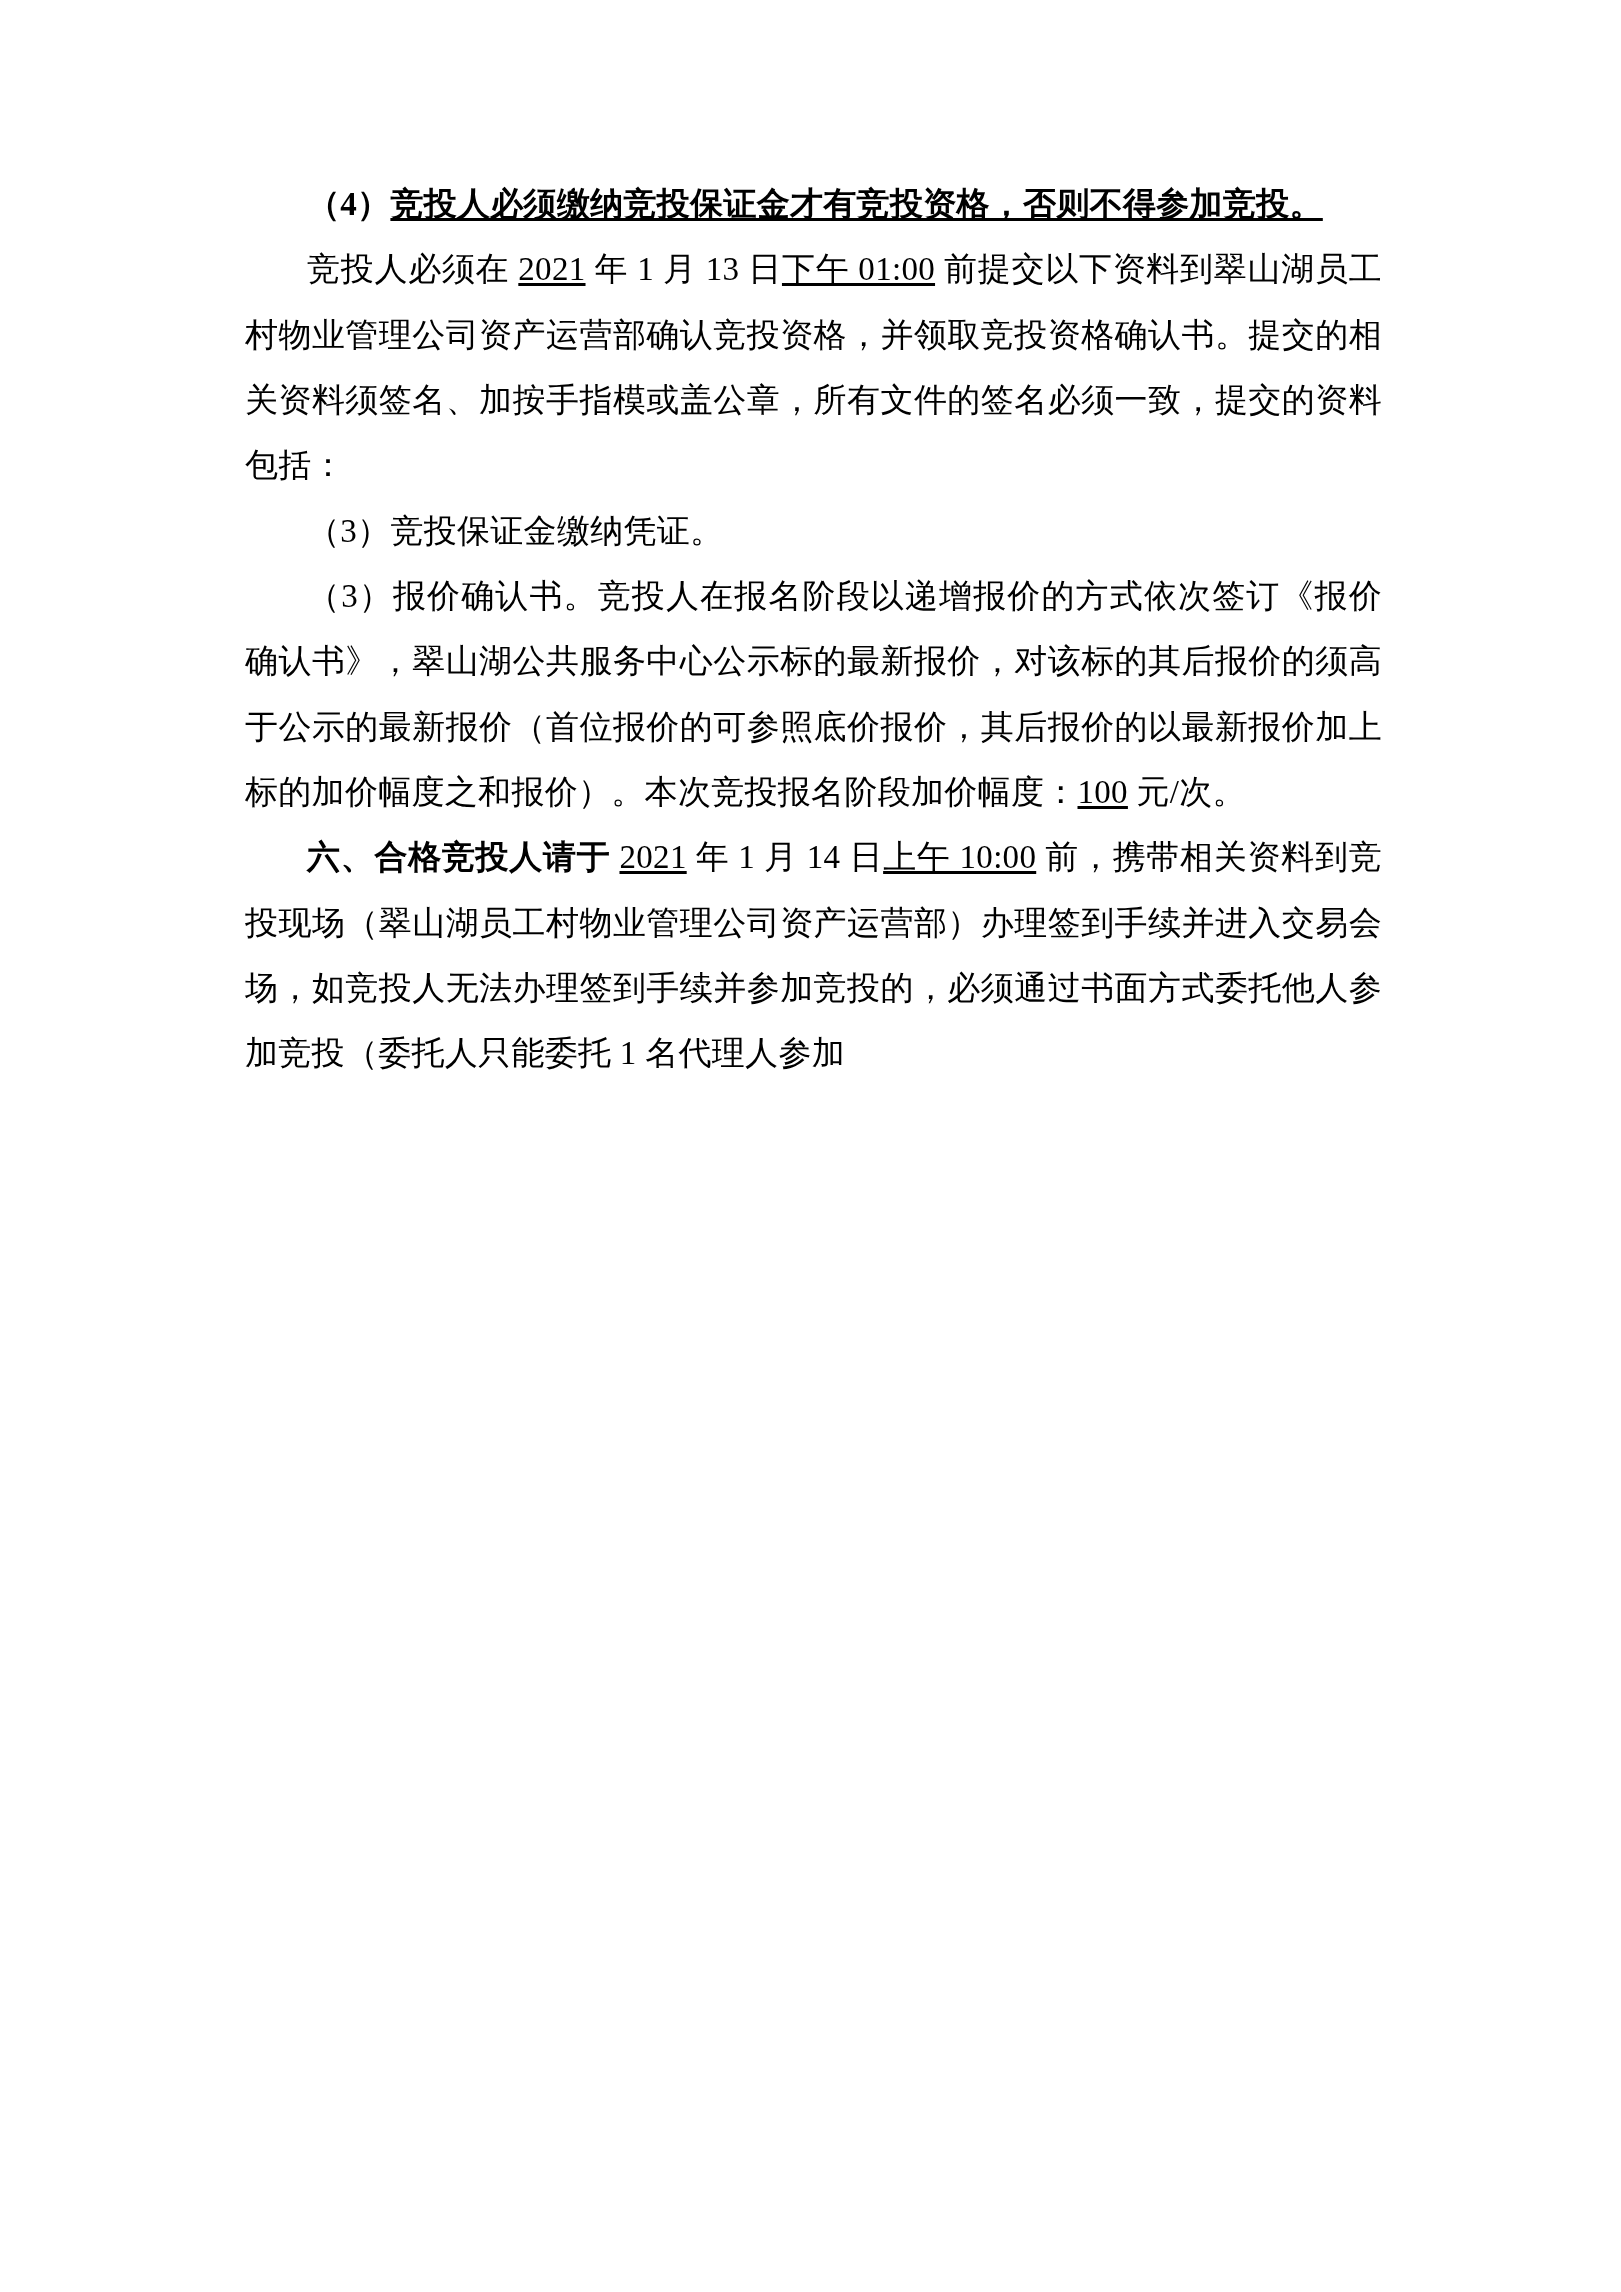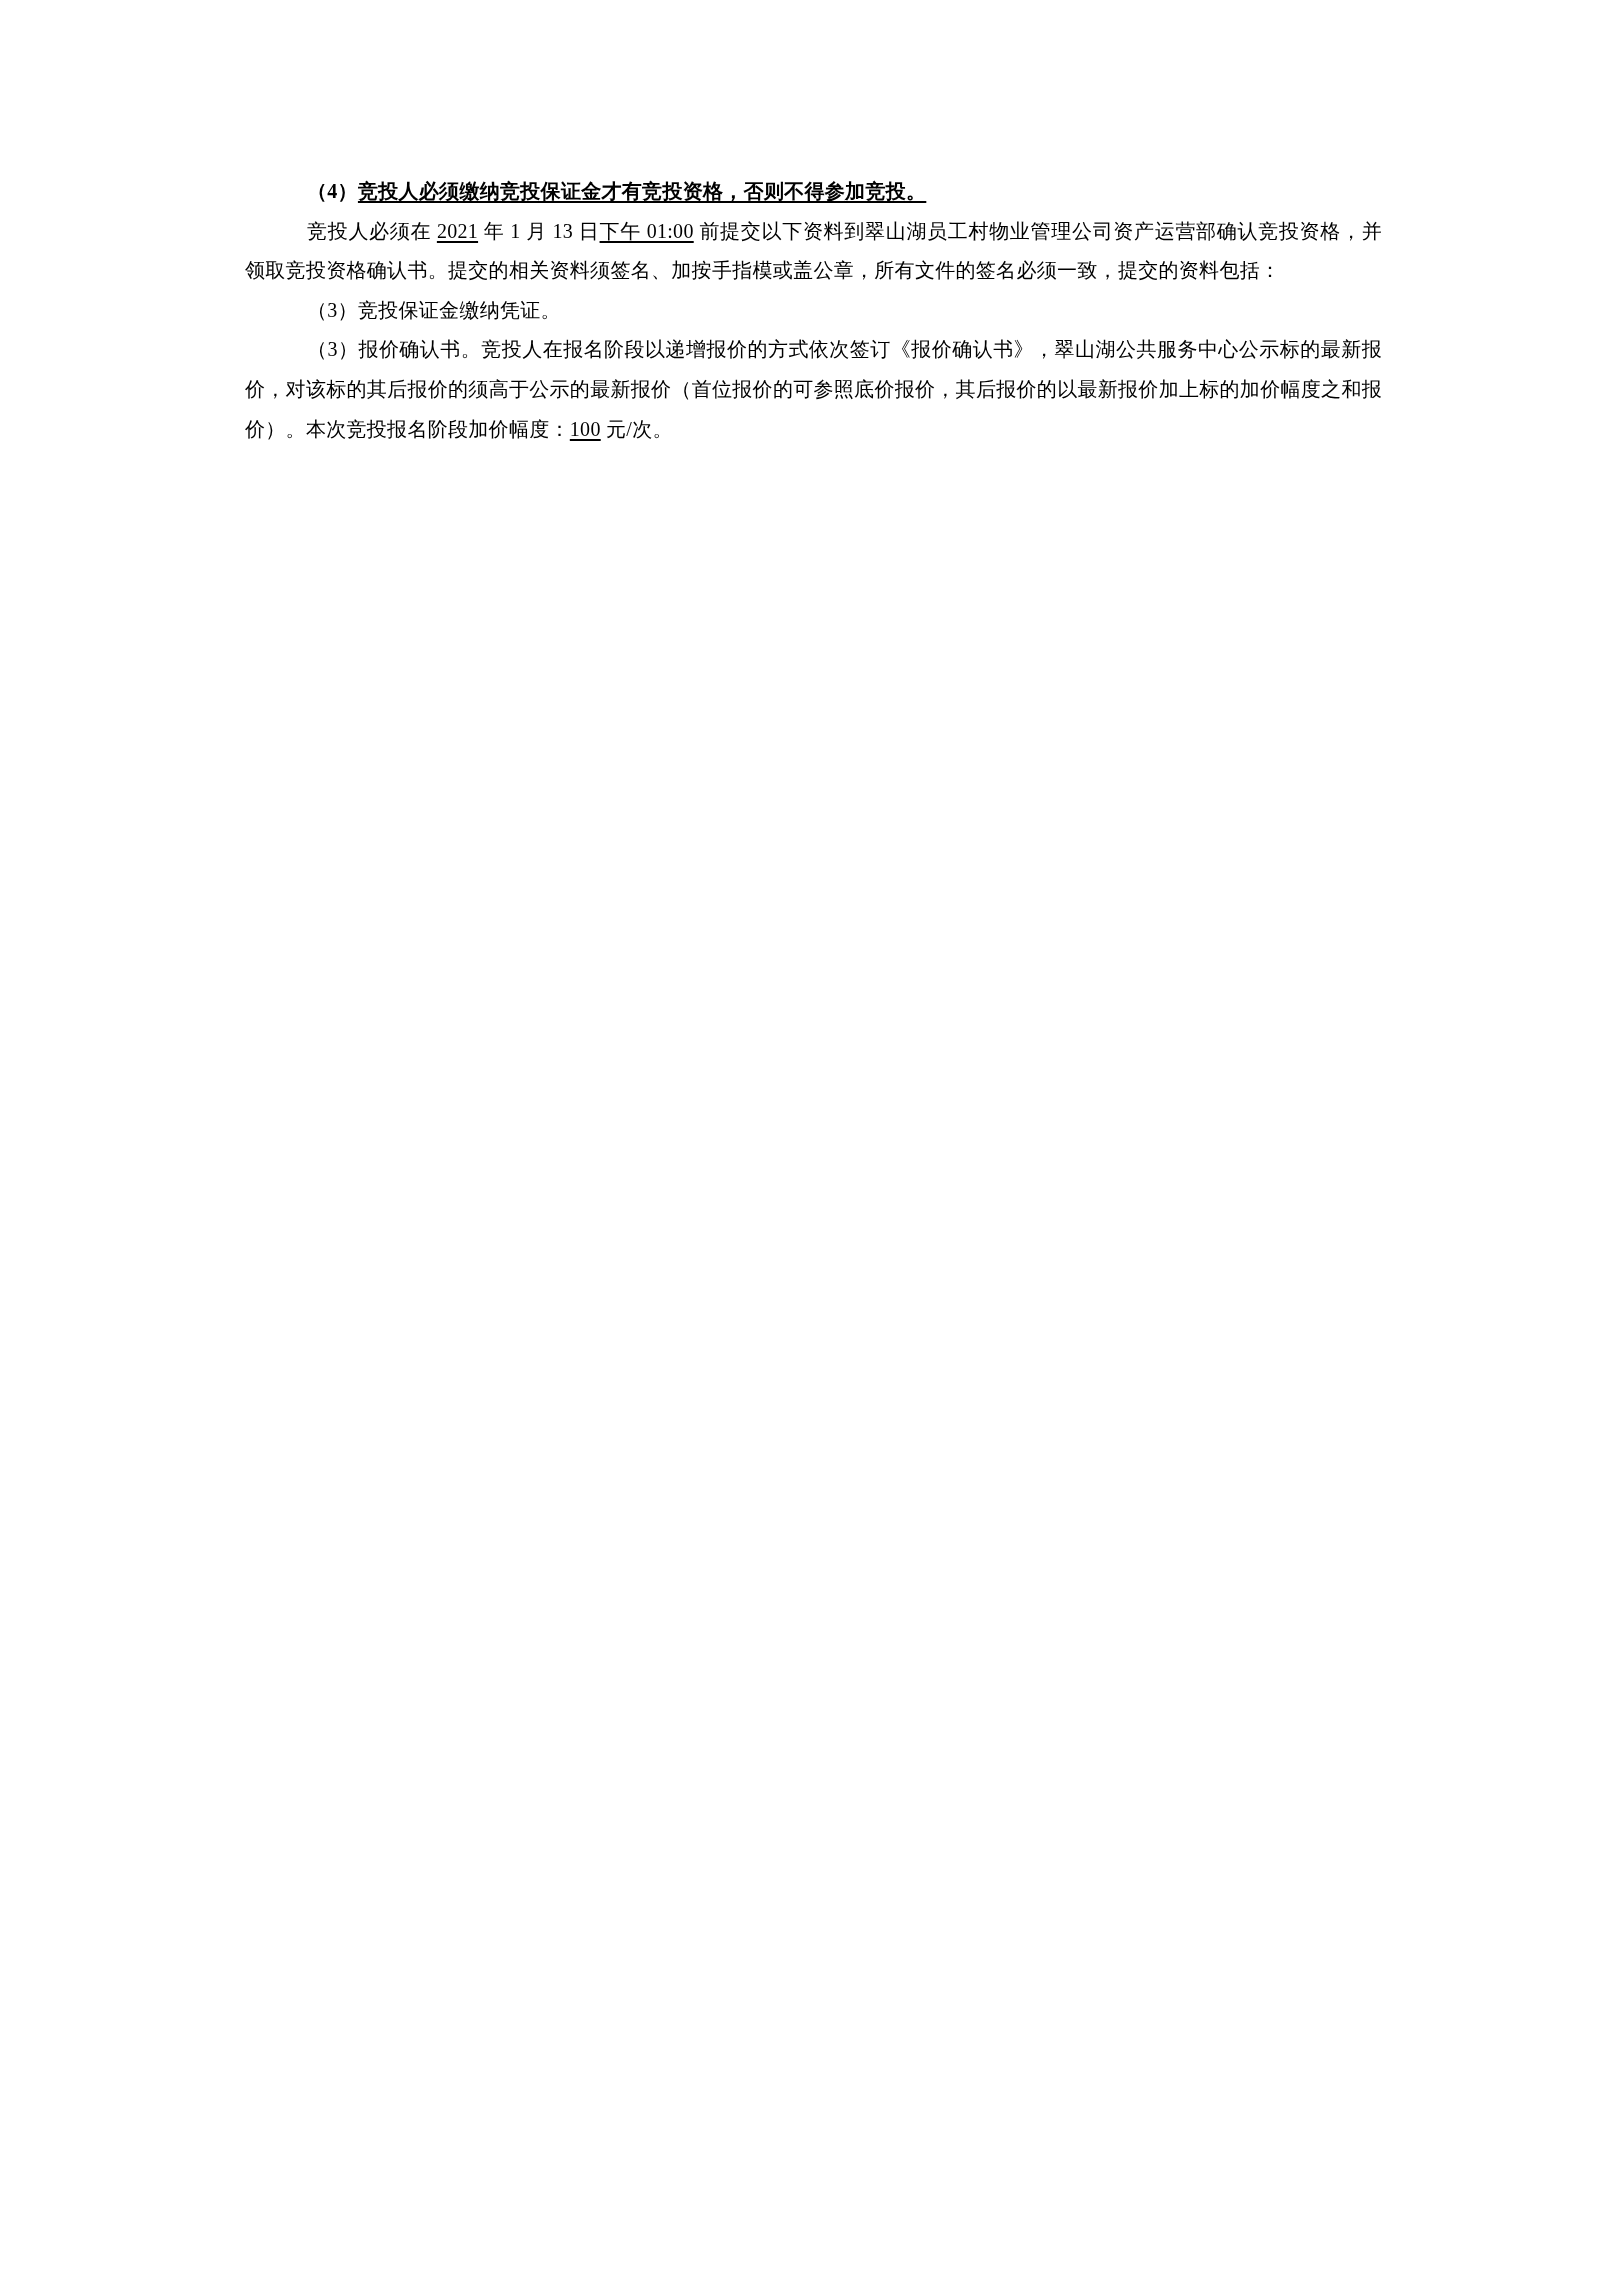--- a/index.html
+++ b/index.html
@@ -20,21 +20,21 @@
     height: 2293px;
     box-sizing: border-box;
     padding: 172px 245px 0 245px;
     background: #ffffff;
   }
   .doc-body {
     width: 1137px;
   }
   p {
     margin: 0;
-    font-size: 20px;
+    font-size: 33px;
     line-height: 1.98;
     text-align: justify;
     text-justify: inter-ideograph;
     letter-spacing: 0.3px;
   }
   .indent {
     text-indent: 62px;
   }
   .bold {
     font-weight: bold;
@@ -74,16 +74,19 @@
 
 
     <p class="indent block">
       <span>（3）竞投保证金缴纳凭证。</span>
     </p>
 
     <p class="indent block">
       <span>（3）报价确认书。竞投人在报名阶段以递增报价的方式依次签订《报价确认书》，翠山湖公共服务中心公示标的最新报价，对该标的其后报价的须高于公示的最新报价（首位报价的可参照底价报价，其后报价的以最新报价加上标的加价幅度之和报价）。本次竞投报名阶段加价幅度：</span><span class="u num-latin">100</span><span> 元/次。</span>
     </p>
 
+    <p class="indent block">
+      <span class="bold">六、</span><span class="bold">合格竞投人请于 </span><span class="u num-latin">2021</span><span> 年 1 月 14 日</span><span class="u">上午 10:00</span><span> 前，携带相关资料到竞投现场（翠山湖员工村物业管理公司资产运营部）办理签到手续并进入交易会场，如竞投人无法办理签到手续并参加竞投的，必须通过书面方式委托他人参加竞投（委托人只能委托 1 名代理人参加</span>
+    </p>
 
   </div>
 </div>
 
 
 </body></html>

